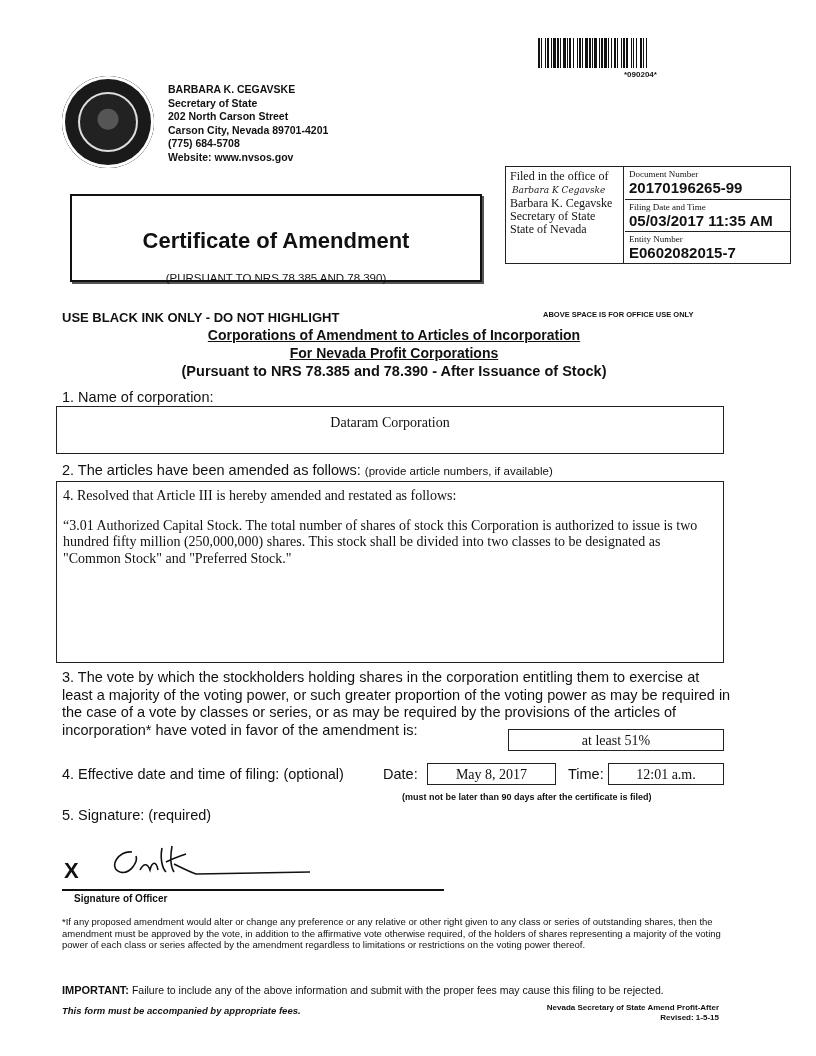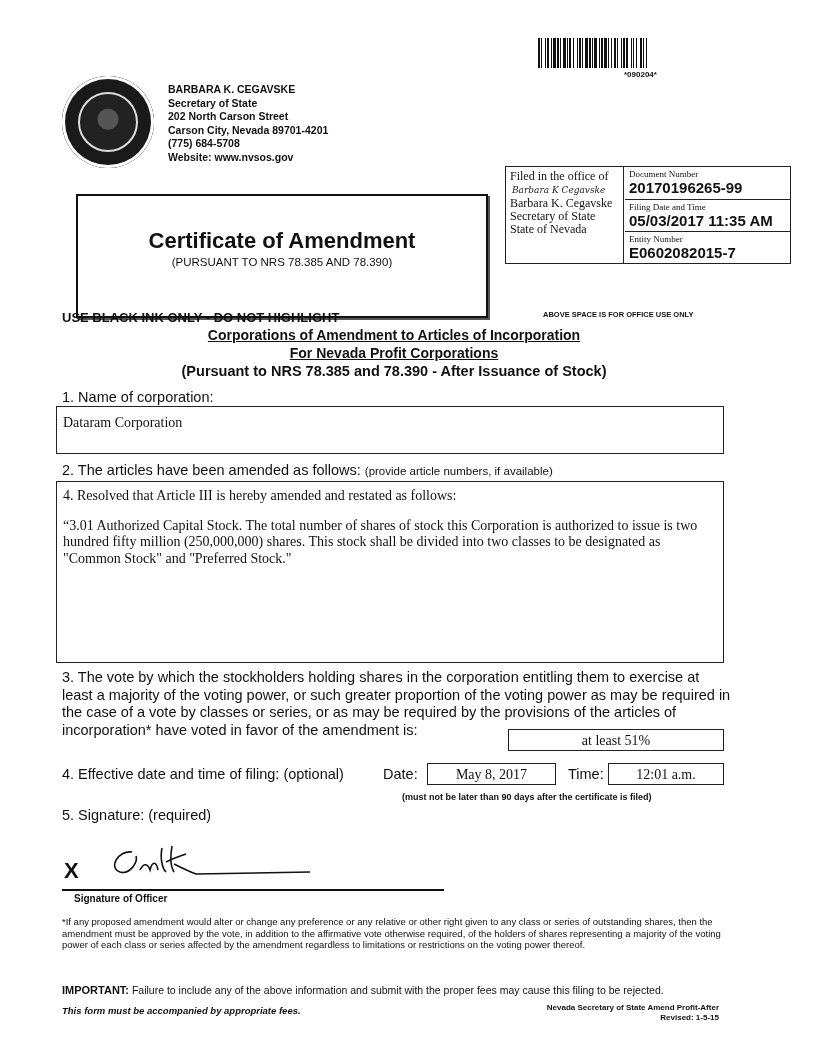--- a/index.html
+++ b/index.html
@@ -24,34 +24,34 @@
   #filing-left { position: absolute; left: 0; top: 0; width: 118px; height: 96px; border-right: 1px solid #222; padding: 3px 4px; box-sizing: border-box; font-size: 12px; line-height: 13px; }
   #filing-left .sig { font-family: "DejaVu Serif", serif; font-style: italic; font-size: 9px; height: 12px; margin: 1px 0 1px 2px; color: #222; }
   .fcell { position: absolute; left: 119px; width: 166px; padding: 2px 4px; box-sizing: border-box; }
   .fcell .lbl { font-size: 9px; line-height: 10px; }
   .fcell .val { font-size: 15px; font-weight: bold; line-height: 17px; }
   #fc1 { top: 0; height: 33px; border-bottom: 1px solid #222; }
   #fc2 { top: 33px; height: 32px; border-bottom: 1px solid #222; }
   #fc3 { top: 65px; height: 31px; }
 
   
-  #cert-box { left: 76px; top: 194px; width: 412px; height: 124px; border: 2px solid #111; box-sizing: border-box; box-shadow: 2px 2px 0 #555; text-align: center; }
+  #cert-box { left: 70px; top: 194px; width: 412px; height: 88px; border: 2px solid #111; box-sizing: border-box; box-shadow: 2px 2px 0 #555; text-align: center; }
   #cert-title { margin-top: 32px; font-size: 22px; font-weight: bold; }
-  #cert-sub { font-size: 11.5px; margin-top: 2px; }
+  #cert-sub { font-size: 11.5px; margin-top: 18px; }
 
   #note-left { left: 62px; top: 310px; font-size: 13px; font-weight: bold; }
   #note-right { left: 543px; top: 310px; font-size: 7.5px; font-weight: bold; }
 
   #head1 { left: 0; width: 788px; top: 327px; text-align: center; font-size: 14px; font-weight: bold; text-decoration: underline; }
   #head2 { left: 0; width: 788px; top: 345px; text-align: center; font-size: 14px; font-weight: bold; text-decoration: underline; }
   #head3 { left: 0; width: 788px; top: 363px; text-align: center; font-size: 14.5px; font-weight: bold; }
 
   .label { font-size: 14.5px; }
   #s1-label { left: 62px; top: 389px; }
-  #s1-box { left: 56px; top: 406px; width: 668px; height: 48px; border: 1px solid #222; box-sizing: border-box; padding: 8px 6px; font-size: 14px; }
+  #s1-box { left: 56px; top: 406px; width: 668px; height: 48px; border: 1px solid #222; box-sizing: border-box; padding: 8px 6px; font-size: 14px; text-align: center; }
 
   #s2-label { left: 62px; top: 462px; }
   #s2-label .small { font-size: 11.5px; }
   #s2-box { left: 56px; top: 481px; width: 668px; height: 182px; border: 1px solid #222; box-sizing: border-box; padding: 6px 6px; font-size: 14px; line-height: 16.5px; }
   #s2-box p { margin: 0 0 13px 0; }
 
   #s3-text { left: 62px; top: 669px; width: 670px; font-size: 14.5px; line-height: 17.5px; }
   #vote-box { left: 508px; top: 729px; width: 216px; height: 22px; border: 1px solid #222; box-sizing: border-box; text-align: center; font-size: 14px; line-height: 22px; }
 
   #s4-label { left: 62px; top: 766px; }

